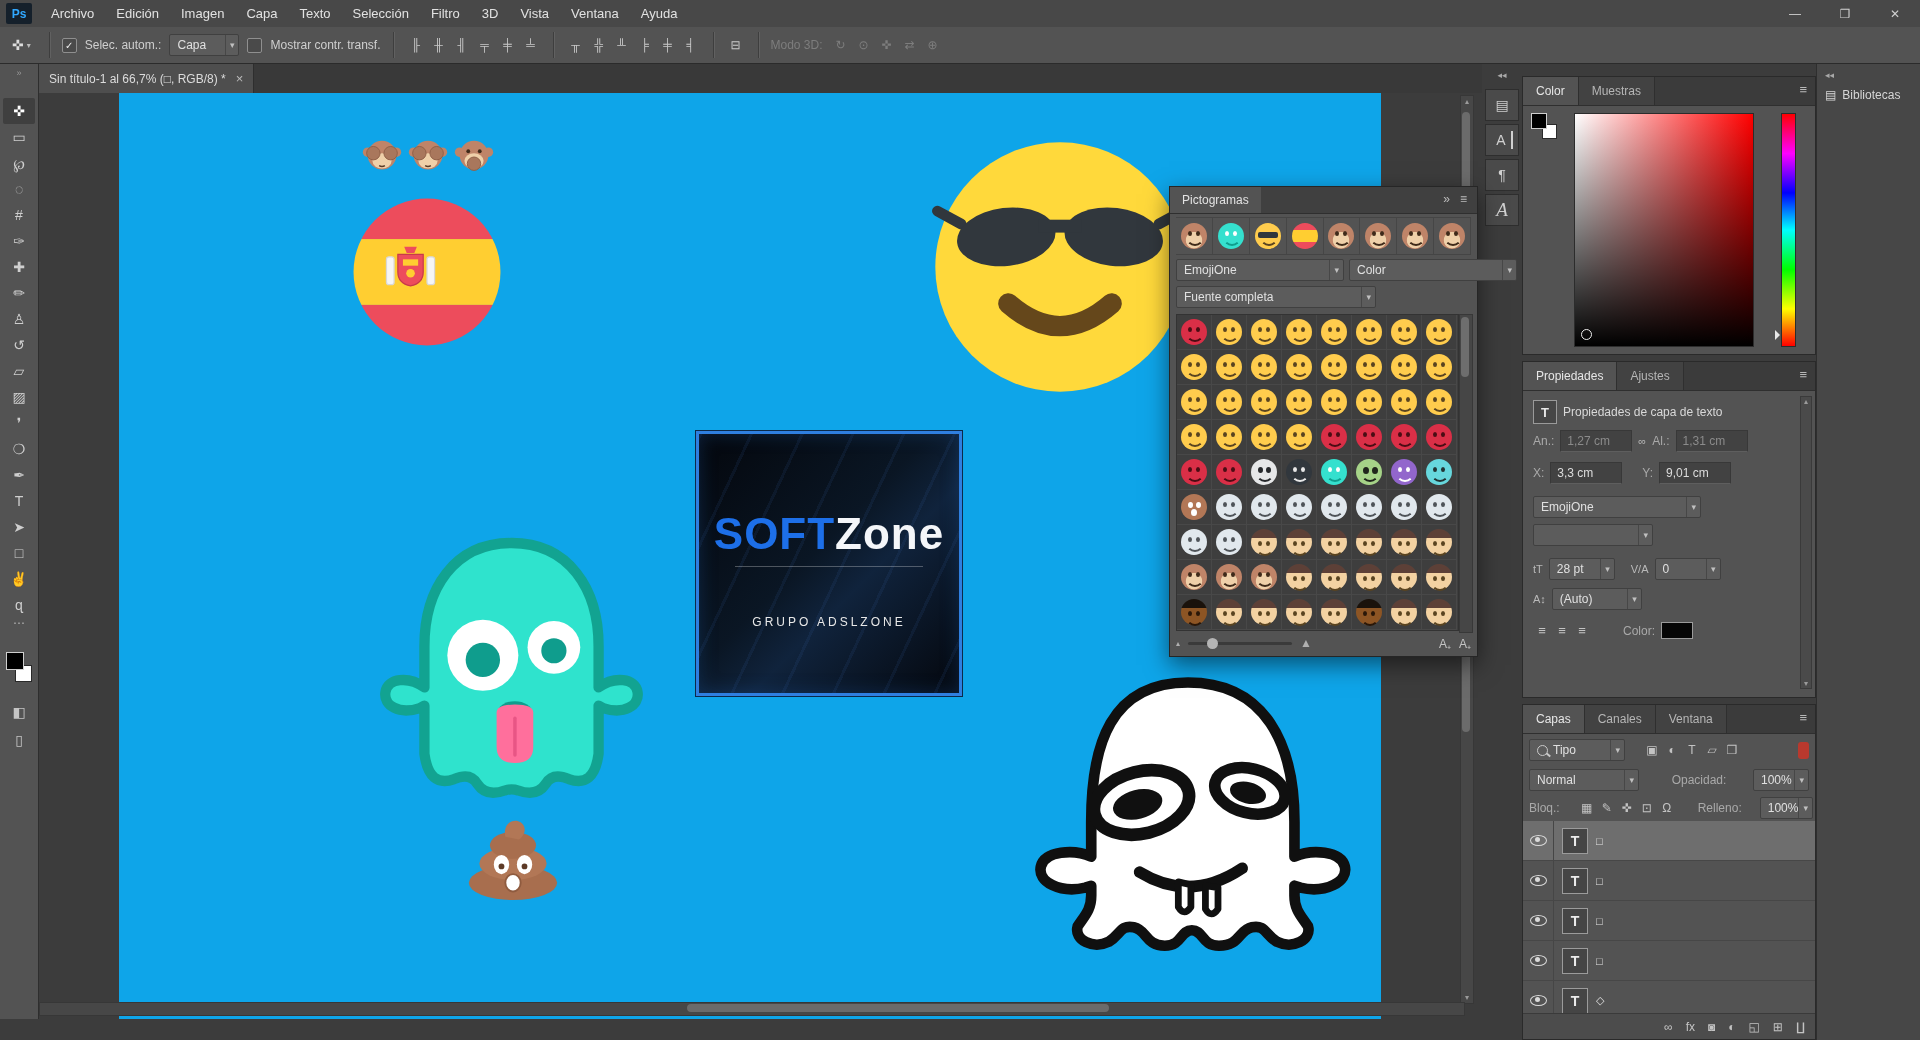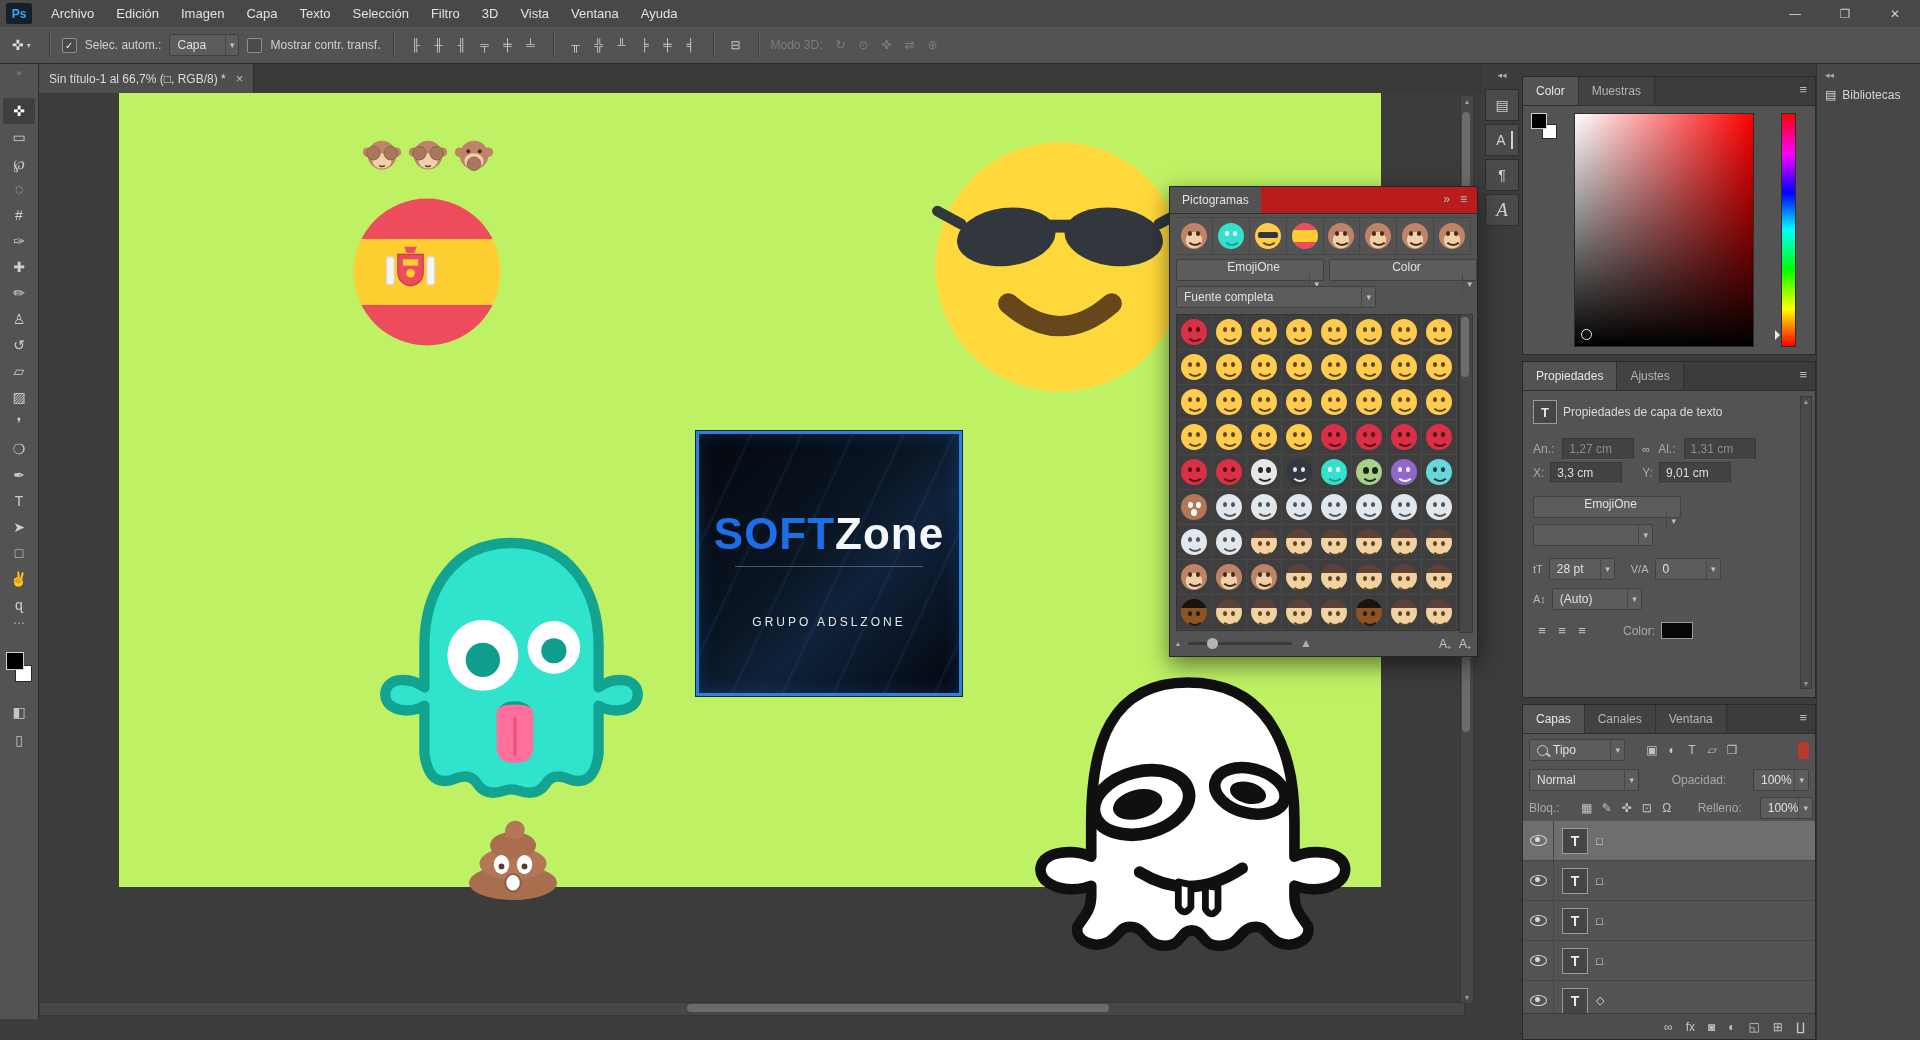--- a/index.html
+++ b/index.html
@@ -19,21 +19,21 @@
               border-bottom:1px solid #2b2b2b;display:flex;align-items:center;gap:8px;padding-left:6px;box-sizing:border-box;}
   .obar-sep{width:1px;height:26px;background:#3e3e3e;box-shadow:1px 0 0 #616161;margin:0 4px;}
   .obar-toolchip{display:flex;align-items:center;gap:3px;padding:0 6px;color:#ddd;font-size:14px;}
   .cb{width:13px;height:13px;border:1px solid #8f8f8f;background:#4a4a4a;display:inline-flex;
       align-items:center;justify-content:center;font-size:10px;color:#eee;border-radius:2px;}
   .obar-label{color:#cfcfcf;font-size:12px;}
   .dd{display:inline-flex;align-items:center;background:#5c5c5c;border:1px solid #404040;
       border-radius:2px;height:22px;padding:0 0 0 7px;color:#e0e0e0;font-size:12px;box-sizing:border-box;}
   .dd .chev{margin-left:auto;font-size:9px;color:#c0c0c0;border-left:1px solid #474747;
             padding:0 4px;line-height:20px;}
-  .w70{width:70px;} .w140{width:148px;flex-direction:column;} .w120{width:120px;} .w90{width:90px;} .w66{width:66px;}
+  .w70{width:70px;} .w140{width:168px;} .w120{width:120px;} .w90{width:90px;} .w66{width:66px;}
   .obar-icon{width:20px;text-align:center;color:#c9c9c9;font-size:12px;}
   .obar-icon.dim,.dim{color:#7d7d7d;}
   .icon-group{display:flex;gap:3px;align-items:center;}
   
   #tabbar{position:absolute;left:39px;top:64px;width:1443px;height:29px;background:#393939;
           border-bottom:1px solid #2e2e2e;display:flex;align-items:stretch;}
   #doc-tab{background:#4e4e4e;display:flex;align-items:center;gap:10px;padding:0 10px;
            color:#dcdcdc;font-size:12px;border-right:1px solid #2e2e2e;}
   #doc-tab .tclose{color:#bbb;font-size:13px;}
   
@@ -44,21 +44,21 @@
   .tool{width:32px;height:26px;display:flex;align-items:center;justify-content:center;
         color:#cfcfcf;font-size:14px;border-radius:2px;}
   .tool.active{background:#3f3f3f;color:#fff;}
   .tool-ellipsis{position:absolute;top:552px;width:100%;text-align:center;color:#b5b5b5;font-size:12px;}
   #swatch-widget{position:absolute;top:588px;left:6px;width:26px;height:30px;}
   #swatch-widget .bgsw{position:absolute;right:0;bottom:0;width:15px;height:15px;background:#fff;border:1px solid #2a2a2a;}
   #swatch-widget .fgsw{position:absolute;left:0;top:0;width:16px;height:16px;background:#000;border:1px solid #cfcfcf;}
   .tb-bottom-icon{position:absolute;width:100%;text-align:center;color:#c5c5c5;font-size:14px;}
   
   #canvas-area{position:absolute;left:39px;top:93px;width:1443px;height:926px;background:#3c3c3c;overflow:hidden;}
-  #white-canvas{position:absolute;left:80px;top:0;width:1262px;height:794px;background:#bef264;}
+  #white-canvas{position:absolute;left:80px;top:0;width:1262px;height:926px;background:#0ea5e9;}
   .art{position:absolute;}
   
   #softzone{position:absolute;left:577px;top:338px;width:266px;height:265px;box-sizing:border-box;
             border:3px solid #2f7fe0;box-shadow:0 0 0 1px #0b2a4a, inset 0 0 18px rgba(30,90,160,.35);
             background:
               repeating-linear-gradient(115deg, rgba(60,110,190,.10) 0 3px, transparent 3px 46px),
               linear-gradient(135deg,#04070d 0%,#0a1624 45%,#10233c 60%,#04070d 100%);
             display:flex;flex-direction:column;align-items:center;}
   #softzone .sz-title{margin-top:78px;font-size:44px;font-weight:bold;letter-spacing:1px;line-height:1;}
   #softzone .sz-soft{color:#1d6fe8;}
@@ -136,21 +136,21 @@
   .panel-bottom{position:absolute;left:0;right:0;bottom:0;height:25px;background:#4c4c4c;border-top:1px solid #3a3a3a;
                 display:flex;align-items:center;justify-content:flex-end;gap:13px;padding:0 10px;}
   .panel-bottom .mini-icon{width:auto;}
   
   #libs-dock{position:absolute;left:1816px;top:64px;width:104px;height:976px;background:#474747;border-left:1px solid #2e2e2e;}
   #libs-dock .collapse{display:block;color:#a8a8a8;font-size:9px;padding:6px 0 2px 8px;}
   #libs-row{display:flex;align-items:center;gap:6px;padding:6px 8px;color:#d6d6d6;font-size:12px;}
   
   #glyphs-panel{position:absolute;left:1169px;top:186px;width:307px;height:469px;background:#535353;
                 border:1px solid #262626;box-shadow:0 8px 22px rgba(0,0,0,.5);z-index:50;}
-  #glyphs-head{height:26px;background:#b91c1c;display:flex;align-items:stretch;border-bottom:1px solid #2f2f2f;}
+  #glyphs-head{height:26px;background:#404040;display:flex;align-items:stretch;border-bottom:1px solid #2f2f2f;}
   #glyphs-tab{background:#535353;padding:0 12px;line-height:26px;font-size:12px;color:#e2e2e2;}
   #glyphs-head .hicons{margin-left:auto;display:flex;gap:10px;padding:5px 10px 0 0;color:#bdbdbd;font-size:12px;}
   #recent-row{position:absolute;left:6px;top:30px;right:6px;height:36px;display:flex;
               border-top:1px solid #454545;border-bottom:1px solid #454545;}
   .rcell{width:36px;height:100%;border-right:1px solid #464646;display:flex;align-items:center;justify-content:center;}
   #glyphs-dd-row{position:absolute;left:6px;top:72px;display:flex;gap:5px;}
   #glyphs-scope-row{position:absolute;left:6px;top:99px;}
   #glyph-grid{position:absolute;left:6px;top:127px;width:281px;height:315px;display:flex;flex-wrap:wrap;
               background:#3e3e3e;border:1px solid #333;box-sizing:content-box;}
   .gcell{width:35px;height:35px;border-right:1px solid #484848;border-bottom:1px solid #484848;
@@ -455,21 +455,21 @@
   <div class="panel" id="props-panel">
     <div class="ptabs" id="props-tabs">
         <div class="ptab active">Propiedades</div>
         <div class="ptab">Ajustes</div>
         <span class="pmenu">≡</span>
       </div>
     <div class="prow" style="top:38px;">
       <span class="t-badge">T</span>
       <span class="pheader">Propiedades de capa de texto</span>
     </div>
-    <div class="prow" style="top:76px;gap:8px;">
+    <div class="prow" style="top:68px;">
       <span class="plabel dim">An.:</span>
       <span class="pfield dimv">1,27 cm</span>
       <span class="picon">∞</span>
       <span class="plabel dim">Al.:</span>
       <span class="pfield dimv">1,31 cm</span>
     </div>
     <div class="prow" style="top:100px;">
       <span class="plabel">X:</span>
       <span class="pfield">3,3 cm</span>
       <span style="width:8px;"></span>

